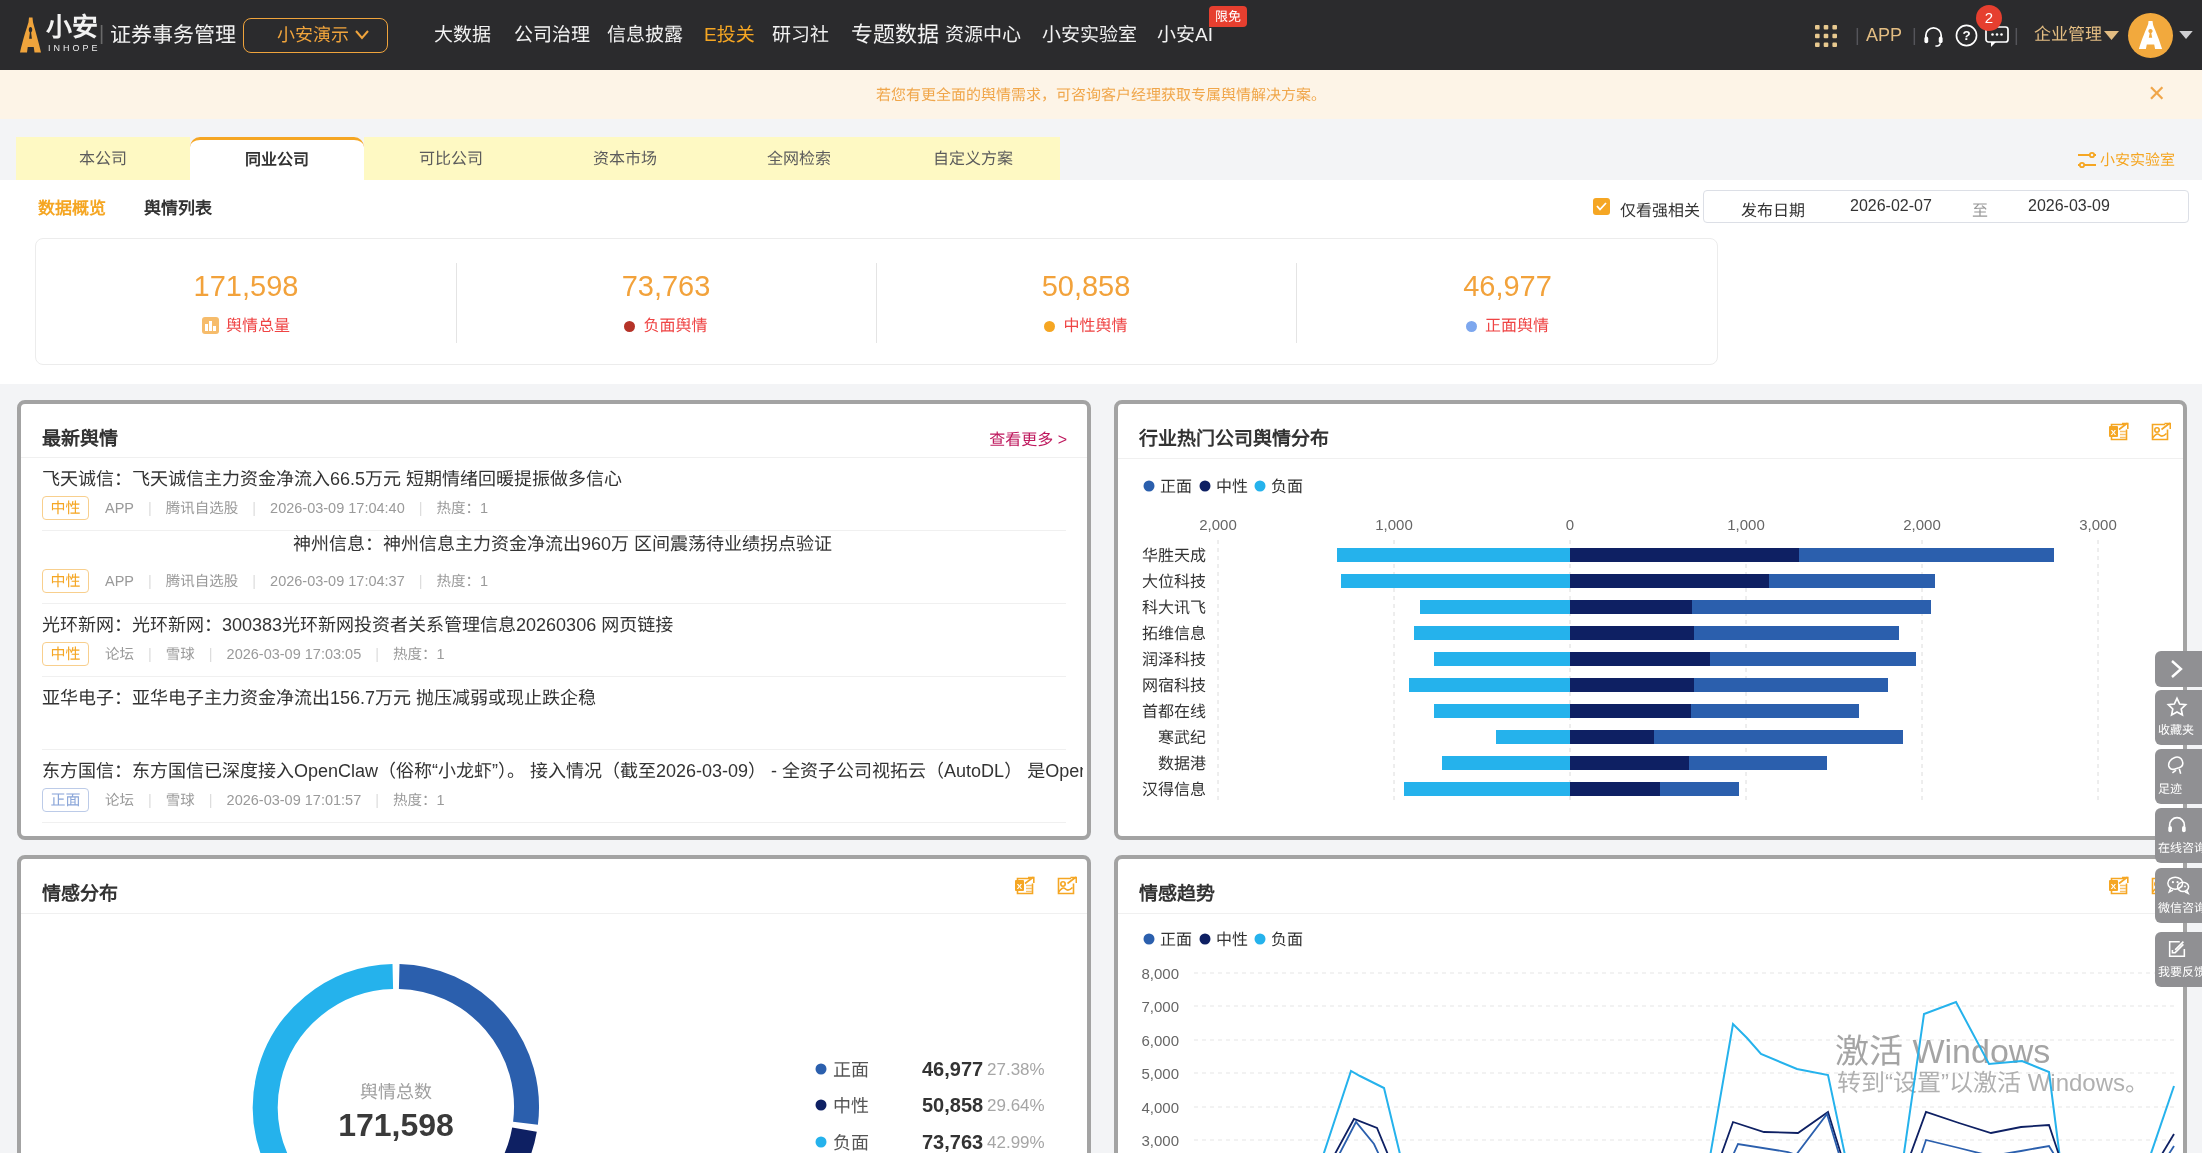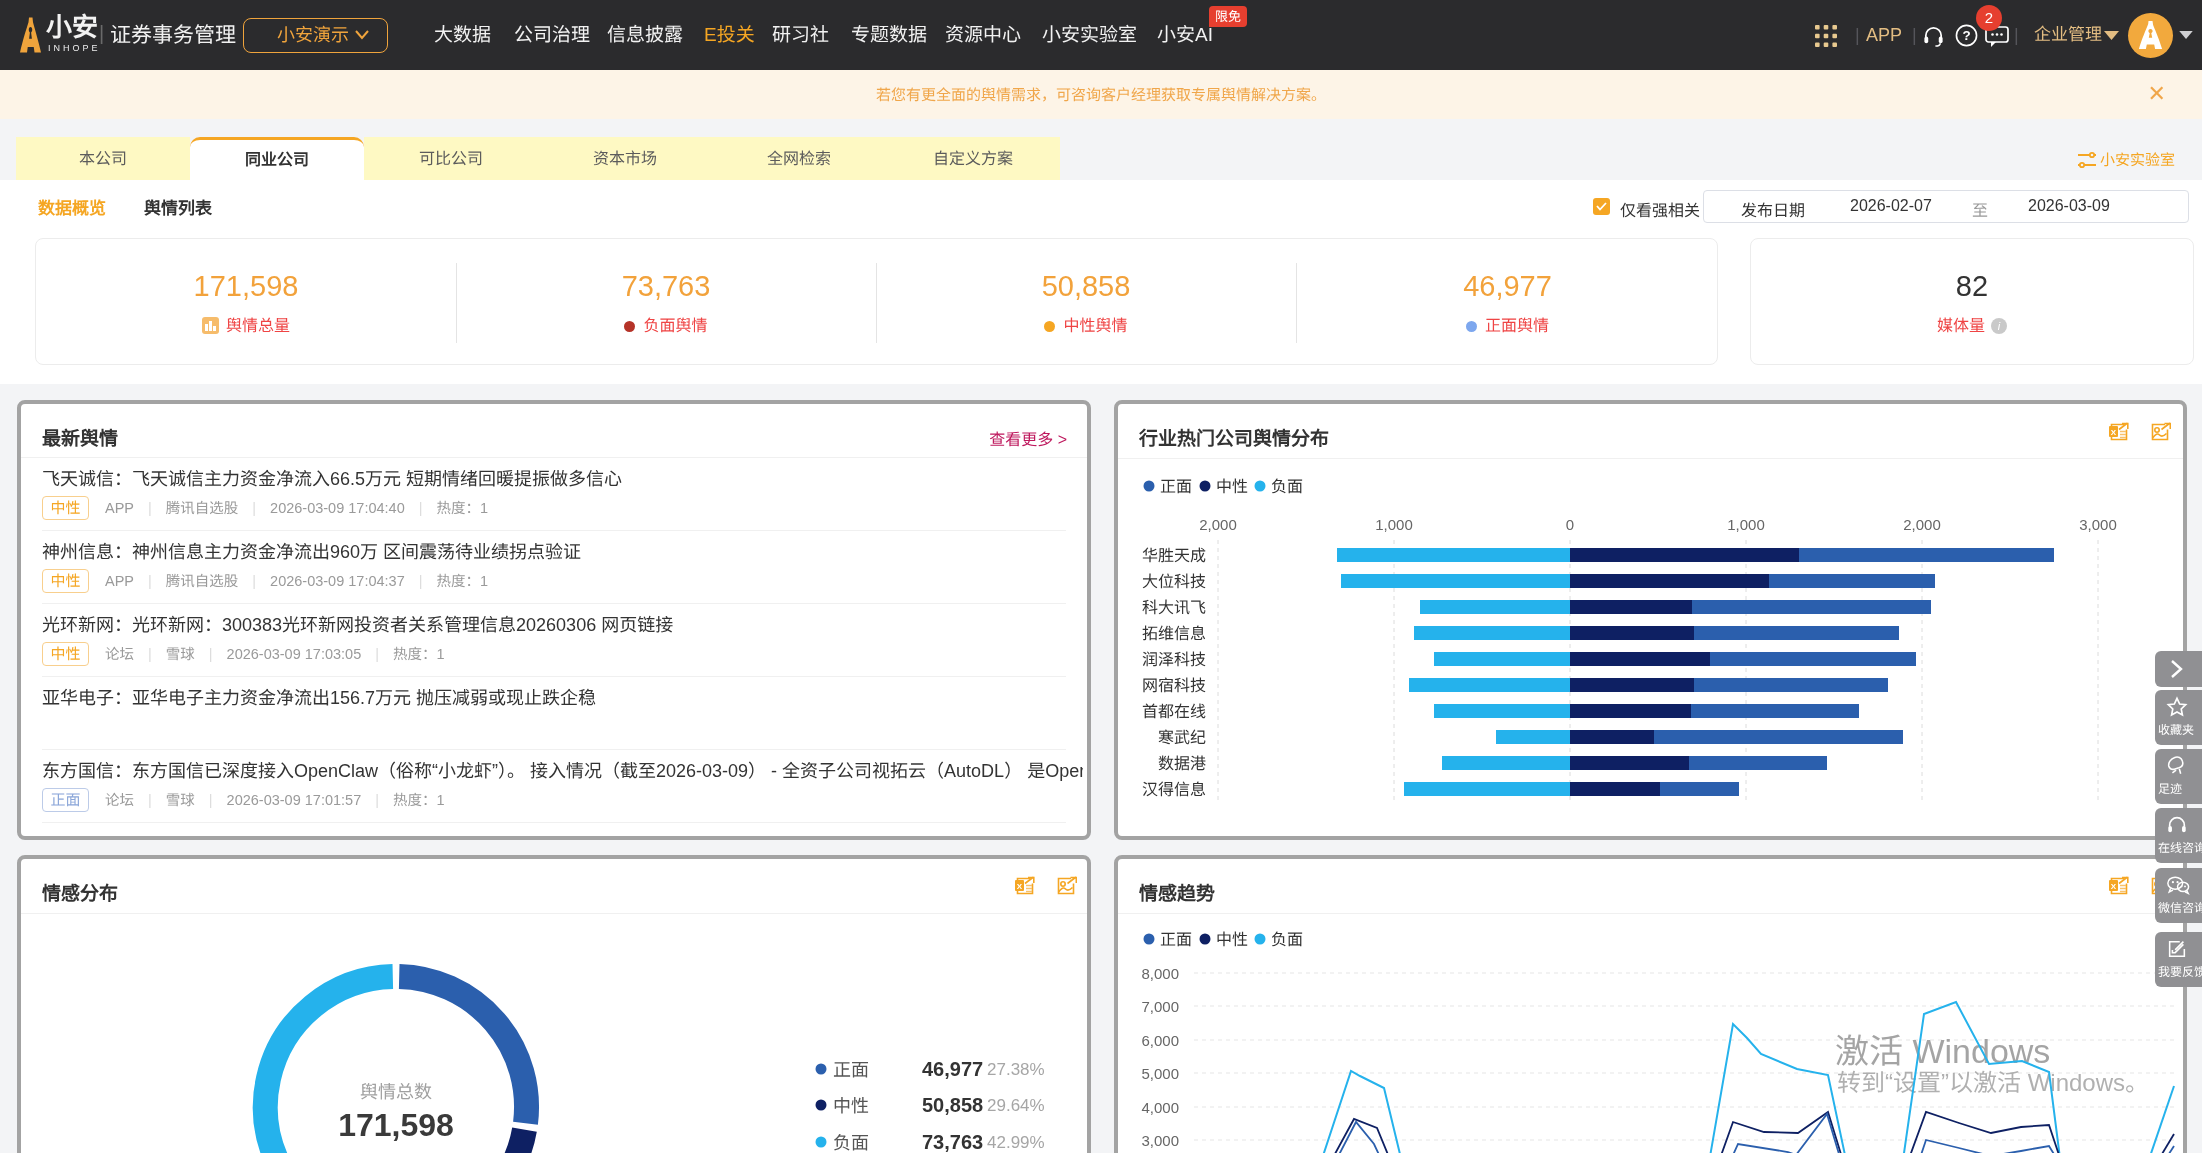--- a/index.html
+++ b/index.html
@@ -56,21 +56,21 @@
   <div class="abs" style="left:243px;top:18px;width:145px;height:35px;border:1px solid #f0a43c;border-radius:8px;"></div>
   <div class="navitem" style="left:277px;color:#f0a43c;font-size:18px;">小安演示</div>
   <svg class="abs" style="left:354px;top:29px;" width="16" height="12" viewBox="0 0 16 12">
       <path d="M2 2 l6 7 l6-7" stroke="#f0a43c" stroke-width="2" fill="none"></path>
     </svg>
   <div class="navitem" style="left:434px;font-size:19px;">大数据</div>
   <div class="navitem" style="left:514px;font-size:19px;">公司治理</div>
   <div class="navitem" style="left:607px;font-size:19px;">信息披露</div>
   <div class="navitem" style="left:704px;color:#f5a623;font-size:19px;">E投关</div>
   <div class="navitem" style="left:772px;font-size:19px;">研习社</div>
-  <div class="navitem" style="left:851px;font-size:19px;">专题数据</div>
+  <div class="navitem" style="left:851px;font-size:22px;">专题数据</div>
   <div class="navitem" style="left:945px;font-size:19px;">资源中心</div>
   <div class="navitem" style="left:1042px;font-size:19px;">小安实验室</div>
   <div class="navitem" style="left:1157px;font-size:19px;">小安AI</div>
   <div class="abs" style="left:1209px;top:6px;width:38px;height:21px;background:#e63f2f;border-radius:4px 4px 4px 0;color:#fff;font-size:13px;text-align:center;line-height:21px;">限免</div>
   <svg class="abs" style="left:1815px;top:25px;" width="22" height="22" viewBox="0 0 22 22">
     <g fill="#e8c98f">
         <rect x="0" y="0" width="4.6" height="4.6" rx="1"></rect>
         <rect x="8.7" y="0" width="4.6" height="4.6" rx="1"></rect>
         <rect x="17.4" y="0" width="4.6" height="4.6" rx="1"></rect>
         <rect x="0" y="8.7" width="4.6" height="4.6" rx="1"></rect>
@@ -168,36 +168,29 @@
     </div>
     <div class="abs" style="left:840px;width:420px;height:100%;">
       <div class="statnum">50,858</div>
       <div class="statlab"><span class="ldot" style="background:#f5a623;"></span>中性舆情</div>
     </div>
     <div class="abs" style="left:1260px;width:423px;height:100%;">
       <div class="statnum">46,977</div>
       <div class="statlab"><span class="ldot" style="background:#7da7ee;"></span>正面舆情</div>
     </div>
   </div>
-  <div class="statcard" style="left:1750px;top:58px;width:444px;height:127px;">
-    <div class="statnum" style="color:#333;font-size:29px;">82</div>
-    <div class="statlab">媒体量<svg width="16" height="16" viewBox="0 0 16 16" style="vertical-align:-3px;margin-left:6px;">
-          <circle cx="8" cy="8" r="8" fill="#c9c9c9"></circle>
-          <text x="8" y="12" font-size="11" font-style="italic" fill="#fff" text-anchor="middle">i</text>
-        </svg></div>
-  </div>
 </div>
 <div id="card-news" class="card" style="left:17px;top:400px;width:1074px;height:440px;">
   <div class="cardtitle">最新舆情</div>
   <div class="abs" style="right:20px;top:22px;font-size:16px;color:#be185d;">查看更多 &gt;</div>
   <div class="carddiv"></div>
   <div class="news-t" style="top:60px;">飞天诚信：飞天诚信主力资金净流入66.5万元 短期情绪回暖提振做多信心</div>
   <div class="news-m" style="top:92px;"><span class="badge mid">中性</span>APP<span class="sep">|</span>腾讯自选股<span class="sep">|</span>2026-03-09 17:04:40<span class="sep">|</span>热度：1</div>
   <div class="hdiv" style="top:126px;"></div>
-  <div class="news-t" style="top:133px;">神州信息：神州信息主力资金净流出960万 区间震荡待业绩拐点验证</div>
+  <div class="news-t" style="top:125px;text-align:center;">神州信息：神州信息主力资金净流出960万 区间震荡待业绩拐点验证</div>
   <div class="news-m" style="top:165px;"><span class="badge mid">中性</span>APP<span class="sep">|</span>腾讯自选股<span class="sep">|</span>2026-03-09 17:04:37<span class="sep">|</span>热度：1</div>
   <div class="hdiv" style="top:199px;"></div>
   <div class="news-t" style="top:206px;">光环新网：光环新网：300383光环新网投资者关系管理信息20260306 网页链接</div>
   <div class="news-m" style="top:238px;"><span class="badge mid">中性</span>论坛<span class="sep">|</span>雪球<span class="sep">|</span>2026-03-09 17:03:05<span class="sep">|</span>热度：1</div>
   <div class="hdiv" style="top:272px;"></div>
   <div class="news-t" style="top:279px;">亚华电子：亚华电子主力资金净流出156.7万元 抛压减弱或现止跌企稳</div>
   <div class="hdiv" style="top:345px;"></div>
   <div class="news-t" style="top:352px;">东方国信：东方国信已深度接入OpenClaw（俗称“小龙虾”）。 接入情况（截至2026-03-09） - 全资子公司视拓云（AutoDL） 是OpenCla...</div>
   <div class="news-m" style="top:384px;"><span class="badge pos">正面</span>论坛<span class="sep">|</span>雪球<span class="sep">|</span>2026-03-09 17:01:57<span class="sep">|</span>热度：1</div>
   <div class="hdiv" style="top:418px;"></div>

